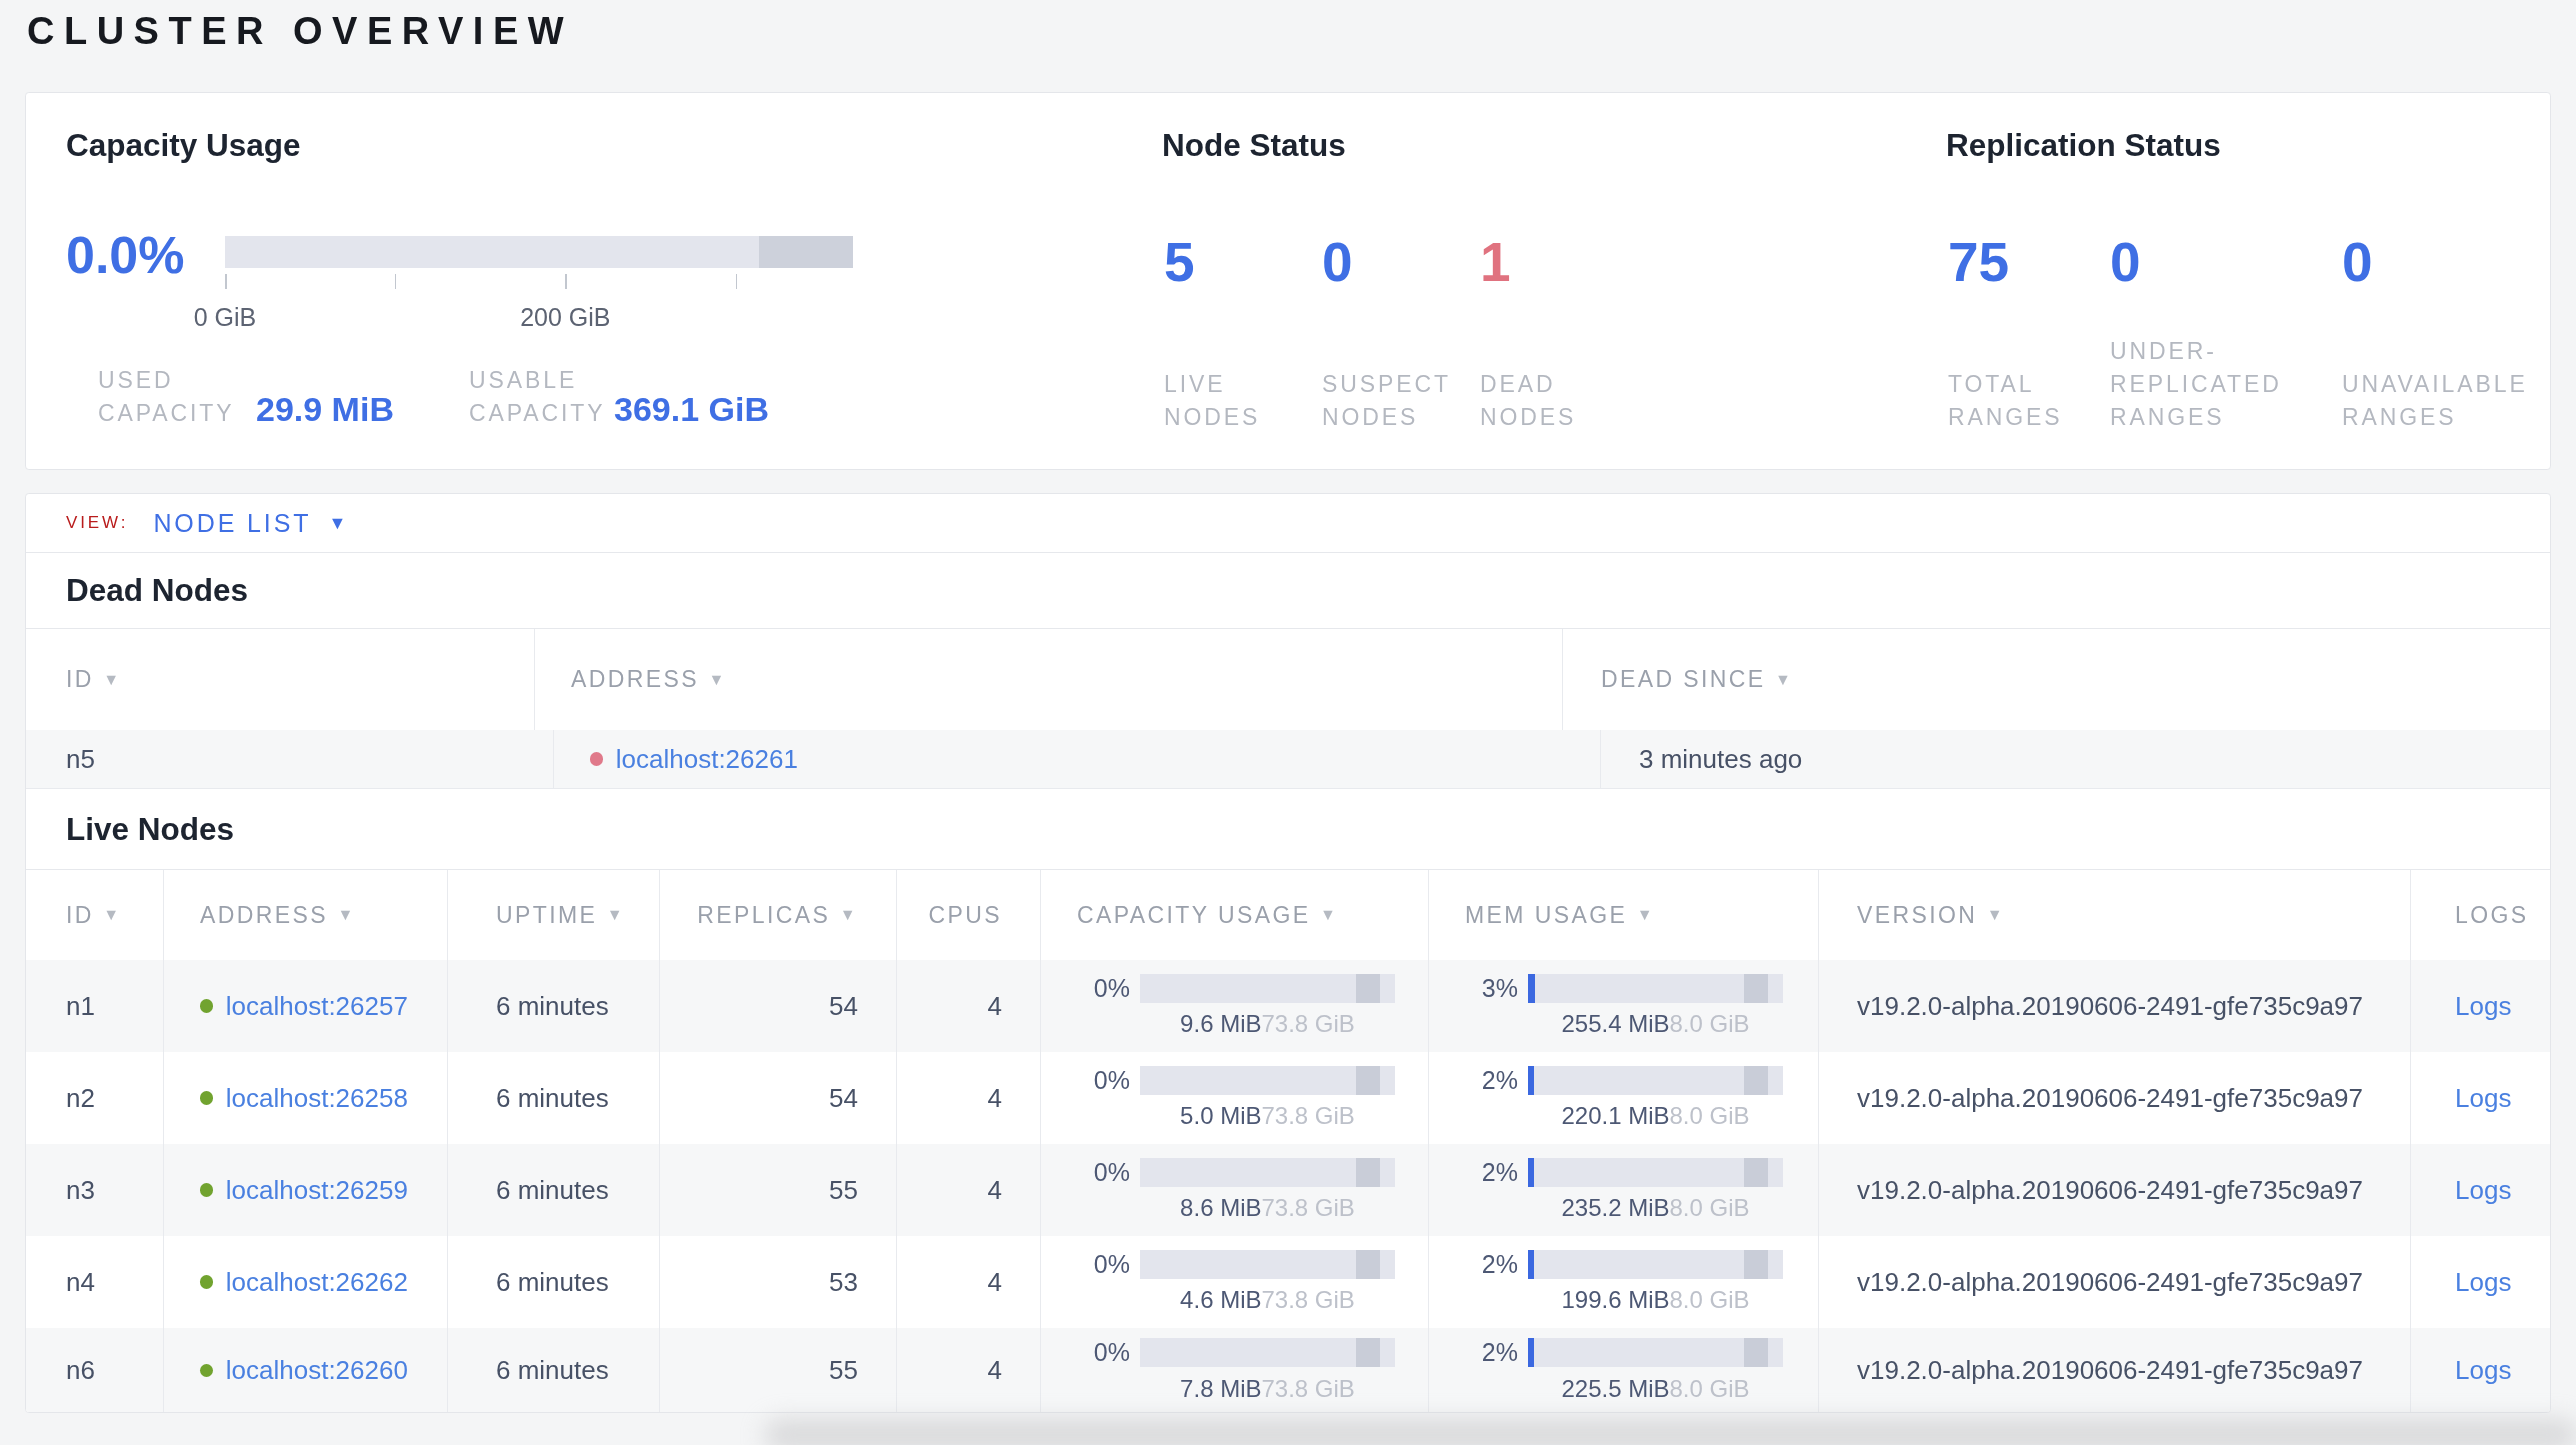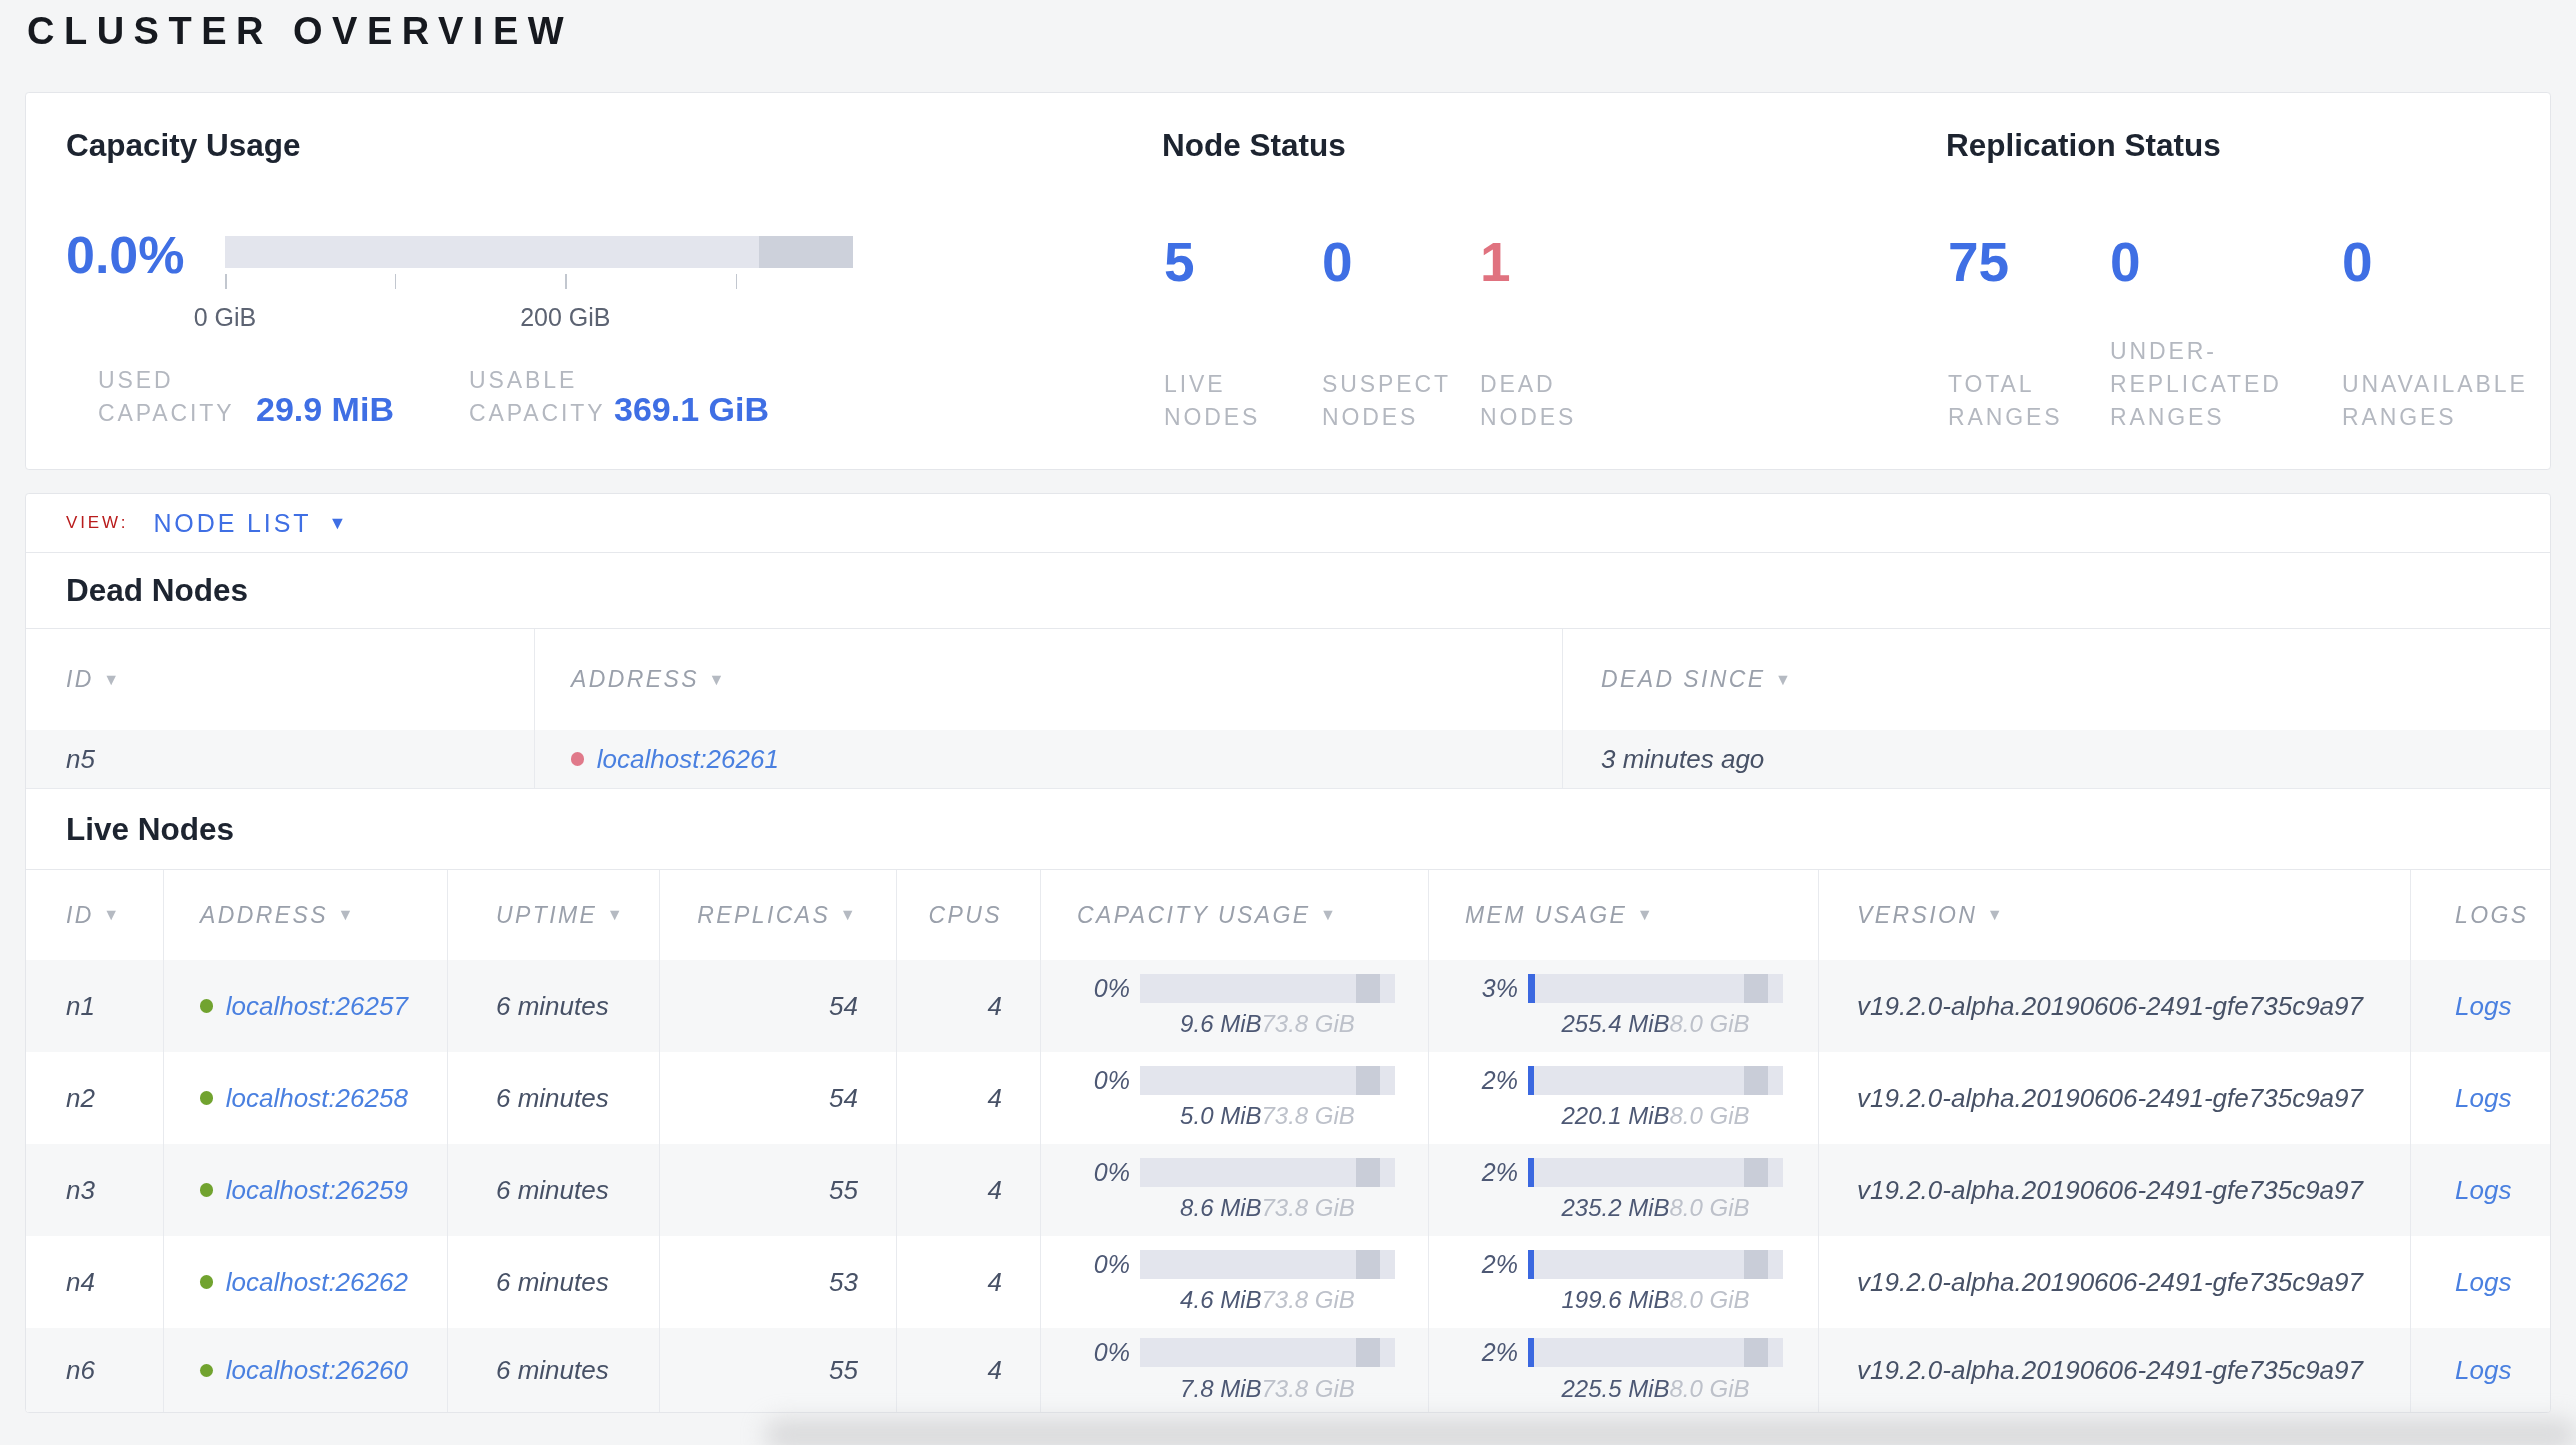--- a/index.html
+++ b/index.html
@@ -95,28 +95,28 @@
   .dead-cols { grid-template-columns: 508px 1028px 1fr; }
   .live-cols { grid-template-columns: 137px 284px 212px 237px 144px 388px 390px 592px 1fr; }
 
   .grid-header { border-top: 1.9px solid #e6e8ec; }
   #dead-header { height: 102px; }
   #live-header { height: 91px; }
   .hcell {
     display: flex; align-items: center;
     font-size: 23px; letter-spacing: 2.4px; color: #9aa0ab; white-space: nowrap;
   }
-  .cell, .hcell { border-left: 1.9px solid #e8eaee; font-style: italic; }
+  .cell, .hcell { border-left: 1.9px solid #e8eaee; }
   .cell:first-child, .hcell:first-child { border-left: none; }
   .sort-caret { font-size: 16px; color: #b5bac2; margin-left: 9.5px; }
 
   .grid-row .cell { display: flex; align-items: center; font-size: 26px; color: #475166; }
   .row-gray { background: #f6f7f8; }
   .row-white { background: #ffffff; }
-  #dead-row { height: 59px; border-bottom: 1.9px solid #e8eaee; }
+  #dead-row { height: 59px; border-bottom: 1.9px solid #e8eaee; gap: 19px; }
   .live-row { height: 92px; }
   .live-row.last { height: 85px; }
 
   .pad-id   { padding-left: 40px; }
   .pad-addr { padding-left: 36px; }
   .pad-up   { padding-left: 48px; }
   .num-cell { justify-content: flex-end; padding-right: 38px; }
   .pad-ver  { padding-left: 38px; }
   .pad-logs { padding-left: 44px; }
   .pad-usage{ padding-left: 36px; }

